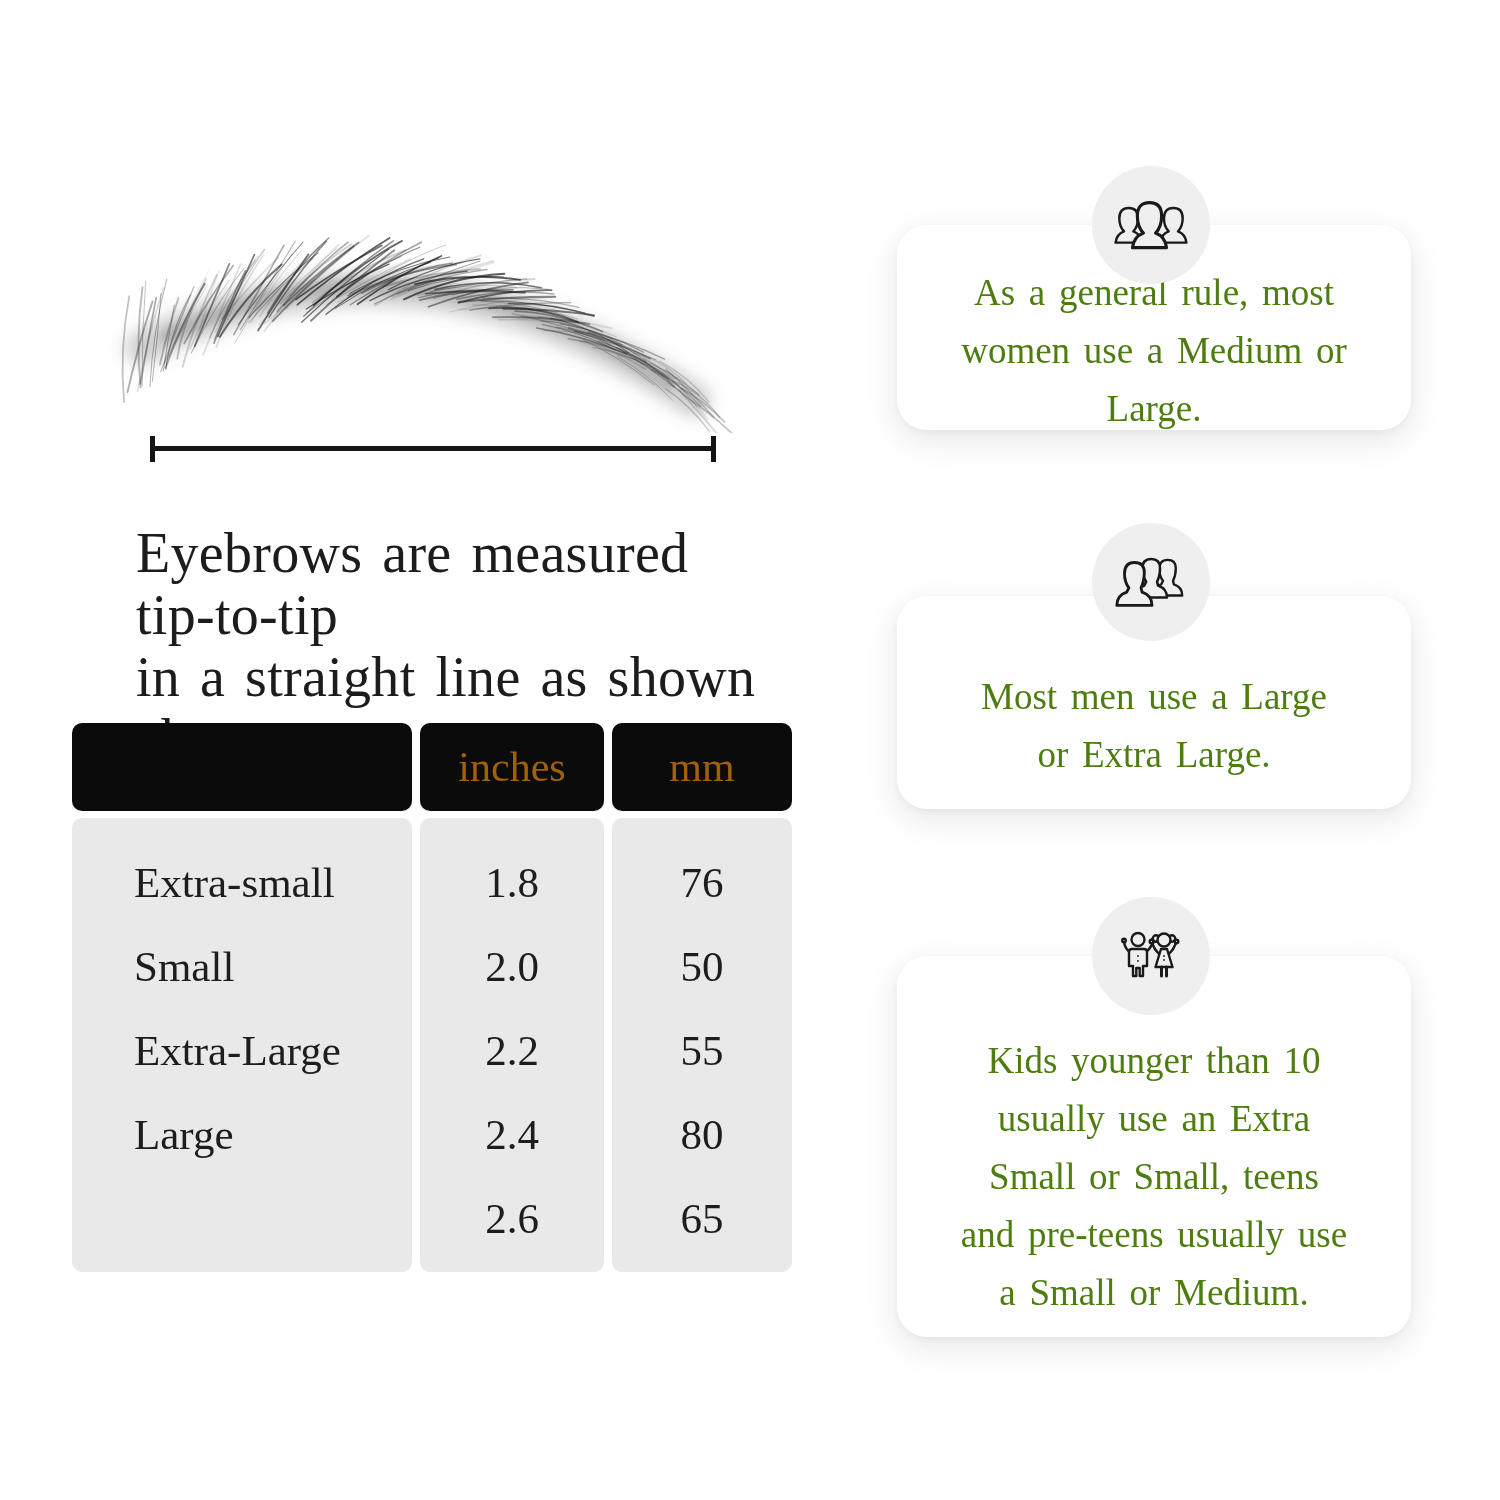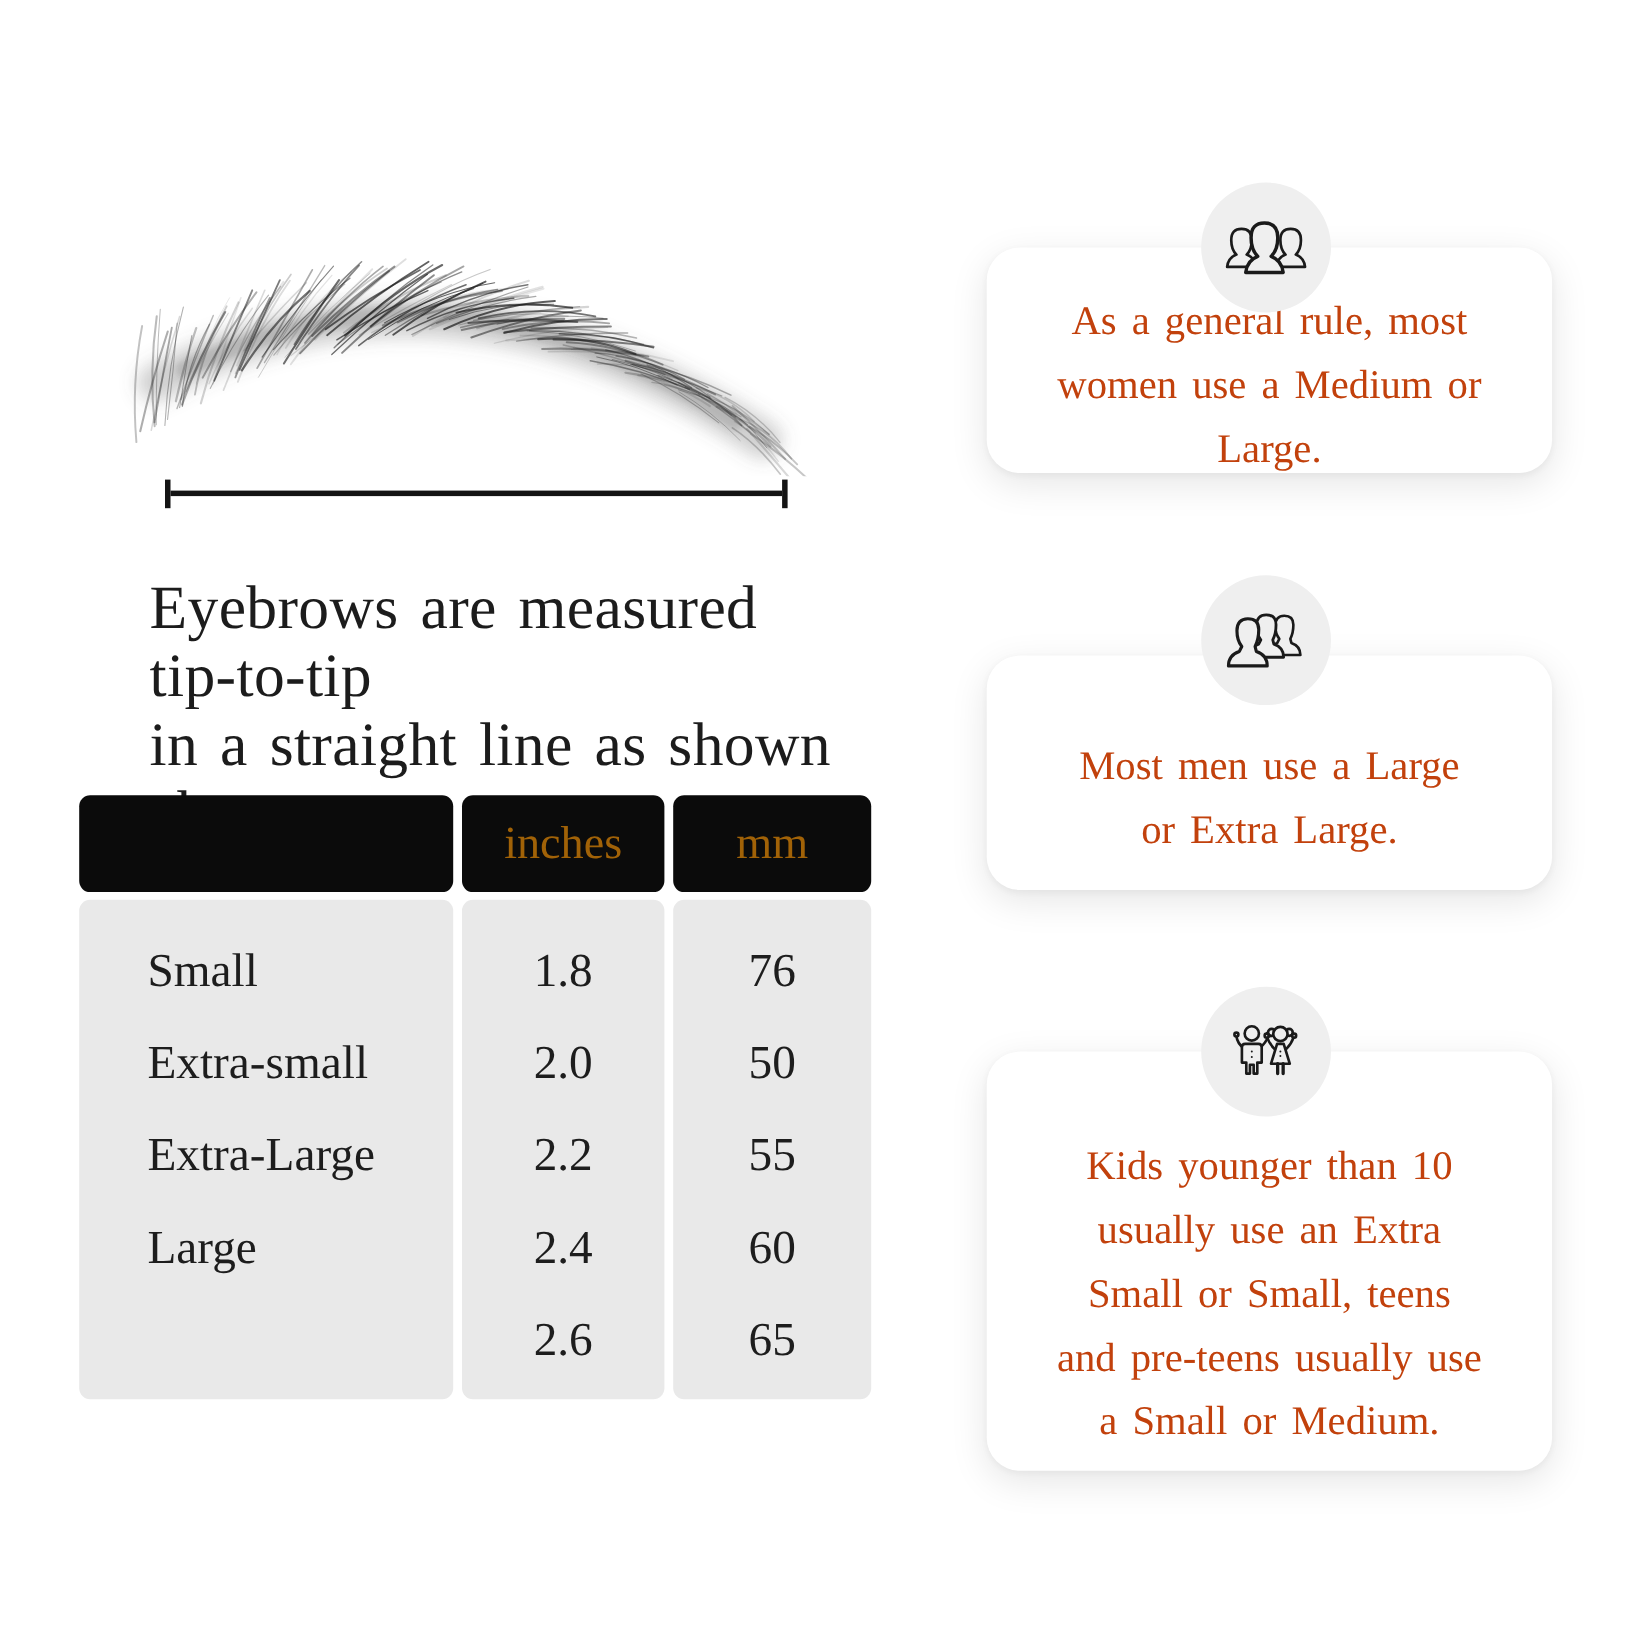--- a/index.html
+++ b/index.html
@@ -44,21 +44,21 @@
   .t-col3 { left:612px; width:180px; }
   .t-col2 .t-cell, .t-col3 .t-cell { justify-content:center; }
 
   
   .card {
     position:absolute; left:897px; width:514px; background:#ffffff; border-radius:30px;
     box-shadow:0 10px 34px rgba(0,0,0,0.10), 0 2px 6px rgba(0,0,0,0.04);
     display:flex; align-items:center; justify-content:center;
   }
   .card-text {
-    font-size:37px; line-height:58px; color:#c2410c; text-align:center; word-spacing:0.12em;
+    font-size:37px; line-height:58px; color:#4d7c0f; text-align:center; word-spacing:0.12em;
   }
   .card1 { top:225px; height:205px; padding-top:46px; }
   .card2 { top:596px; height:213px; padding-top:46px; }
   .card3 { top:956px; height:381px; padding-top:60px; }
   .card1 .card-text { max-width:480px; }
   .card2 .card-text { max-width:390px; }
   .card3 .card-text { max-width:390px; }
 
   .icon-circle {
     position:absolute; left:1092px; width:118px; height:118px; border-radius:50%;
@@ -238,22 +238,22 @@
   <div class="measure-line"></div>
 
   <div class="caption">
     <div>Eyebrows are measured tip-to-tip</div>
     <div>in a straight line as shown above.</div>
   </div>
 
   <div class="t-col t-col1">
     <div class="head"></div>
     <div class="body">
+      <div class="t-cell">Extra-small</div>
       <div class="t-cell">Small</div>
-      <div class="t-cell">Extra-small</div>
       <div class="t-cell">Extra-Large</div>
       <div class="t-cell">Large</div>
     </div>
   </div>
 
   <div class="t-col t-col2">
     <div class="head">inches</div>
     <div class="body">
       <div class="t-cell">1.8</div>
       <div class="t-cell">2.0</div>
@@ -262,21 +262,21 @@
       <div class="t-cell">2.6</div>
     </div>
   </div>
 
   <div class="t-col t-col3">
     <div class="head">mm</div>
     <div class="body">
       <div class="t-cell">76</div>
       <div class="t-cell">50</div>
       <div class="t-cell">55</div>
-      <div class="t-cell">60</div>
+      <div class="t-cell">80</div>
       <div class="t-cell">65</div>
     </div>
   </div>
 
   <div class="icon-circle circle1">
     <svg class="icon-svg" viewBox="0 0 72 52">
       <defs>
         <path id="woman" d="M1 40 Q2 31 10 28 Q5 23 5 14 Q5 3 15 3 Q25 3 25 14 Q25 23 20 28 Q28 31 29 40 Z"></path>
       </defs>
       <g fill="#efefef" stroke="#1a1a1a" stroke-width="2.6" stroke-linejoin="round" stroke-linecap="round">

